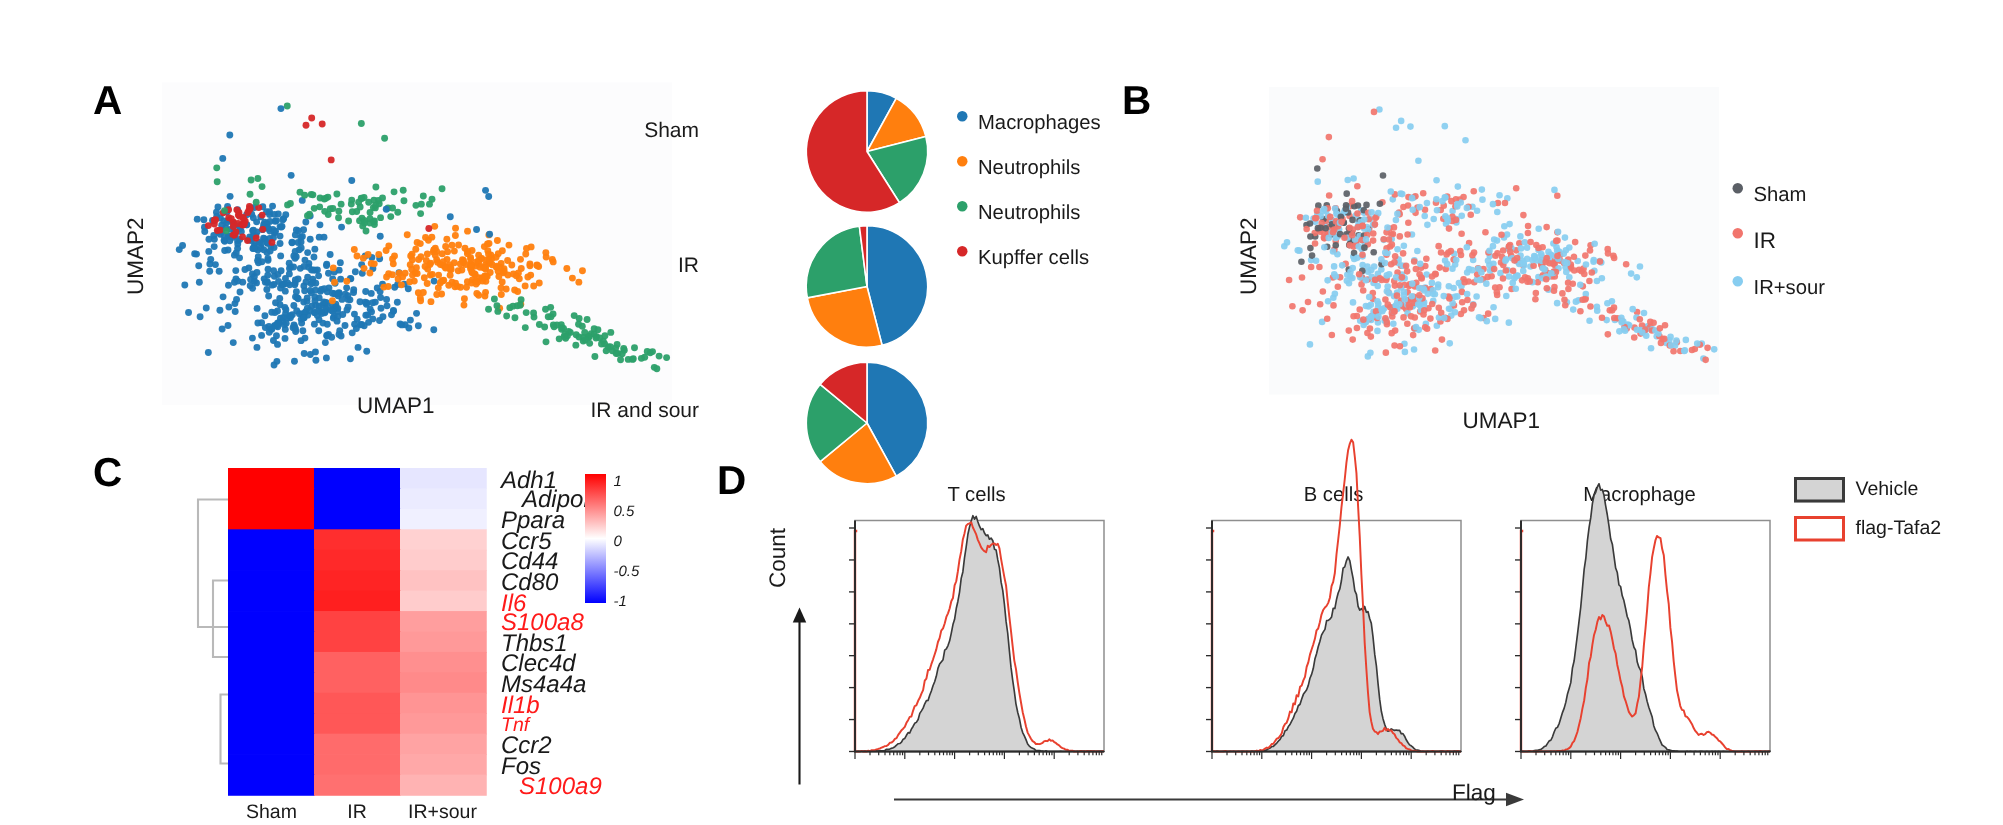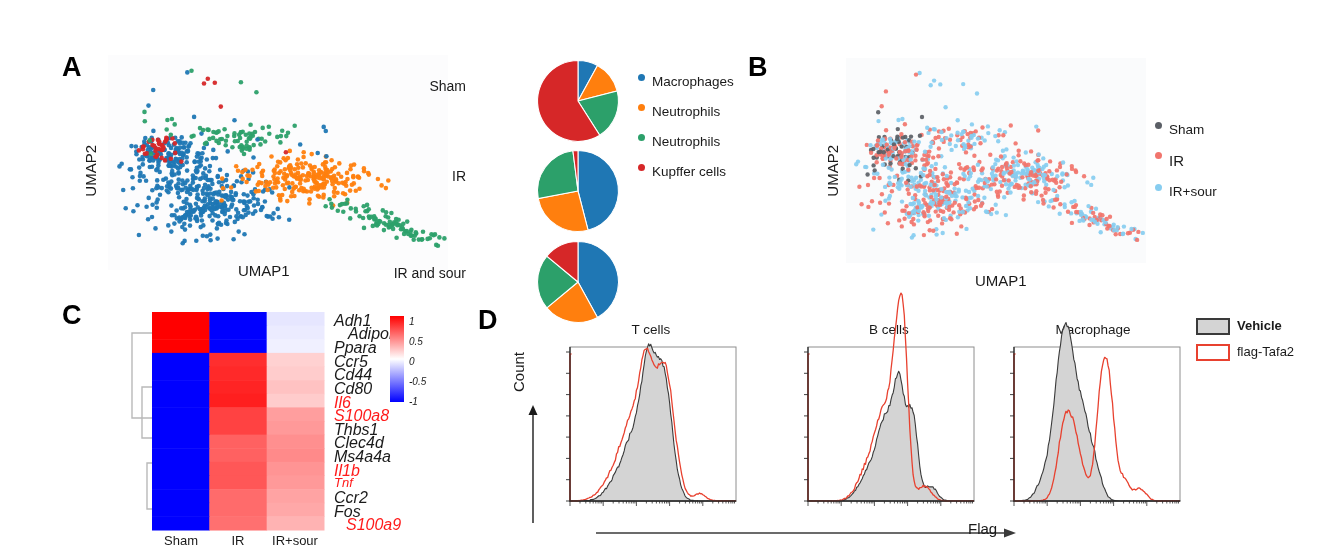--- a/index.html
+++ b/index.html
@@ -2298,21 +2298,21 @@
           <line x1="10" y1="71.9" x2="14" y2="71.9"></line>
           <line x1="10" y1="50.6" x2="14" y2="50.6"></line>
           <line x1="10" y1="29.3" x2="14" y2="29.3"></line>
           <line x1="10" y1="8.0" x2="14" y2="8.0"></line>
         </g>
       </g>
   </svg>
 </div>
 
 <div class="abs" style="left:1196px;top:318px;">
-  <div class="legend-row" style="margin-bottom:9px;font-weight:bold;">
+  <div class="legend-row" style="margin-bottom:9px;">
     <span class="swatch" style="background:#d4d4d4;border:2px solid #3a3a3a"></span>
     <span class="d-legend-text">Vehicle</span>
   </div>
   <div class="legend-row">
     <span class="swatch" style="background:#ffffff;border:2px solid #e8412f"></span>
     <span class="d-legend-text">flag-Tafa2</span>
   </div>
 </div>
 
 <div class="abs" style="left:596px;top:527px;">

